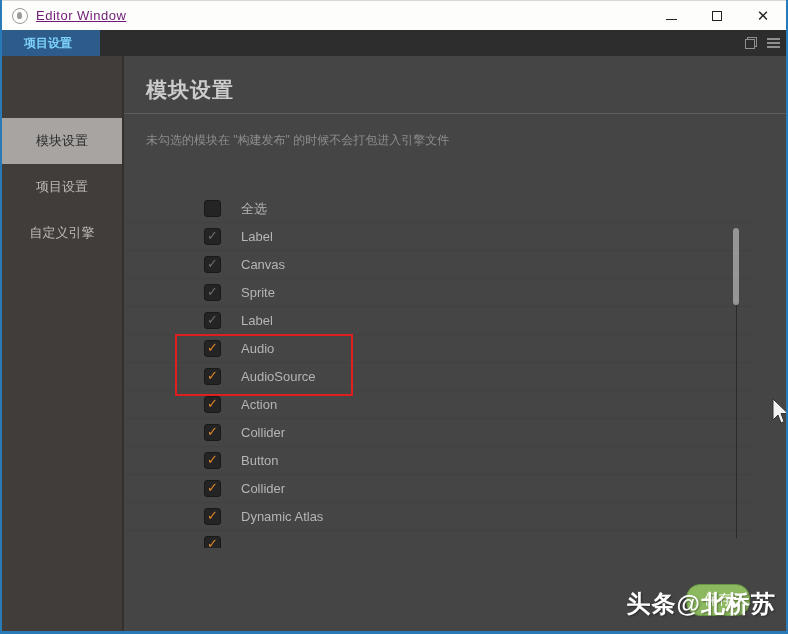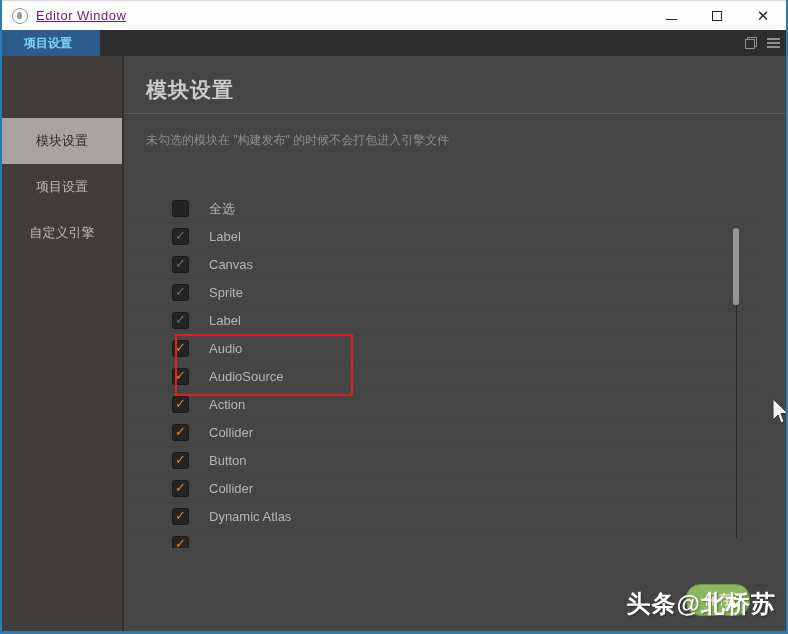--- a/index.html
+++ b/index.html
@@ -58,21 +58,21 @@
   .side-item.active { background: #a8a4a1; color: #2b2b2b; }
 
   
   .main { flex: 1; position: relative; background: #454545; overflow: hidden; }
   .main-title { position: absolute; left: 22px; top: 20px; font-size: 21px; font-weight: bold; color: #cccccc; letter-spacing: 1px; }
   .main-divider { position: absolute; left: 0; right: 0; top: 57px; height: 1px; background: #5c5c5c; }
   .main-desc { position: absolute; left: 22px; top: 71px; font-size: 12px; color: #8d8d8d; line-height: 26px; }
 
   
   .module-list { position: absolute; left: 0; top: 139px; right: 30px; height: 353px; overflow: hidden; }
-  .module-row { height: 28px; display: flex; align-items: center; padding-left: 48px;
+  .module-row { height: 28px; display: flex; align-items: center; padding-left: 80px;
                 border-bottom: 1px solid rgba(0,0,0,0.05); }
   .checkbox { width: 17px; height: 17px; background: #242424; border: 1px solid #191919;
               border-radius: 3px; display: flex; align-items: center; justify-content: center; flex-shrink: 0; }
   .check { font-size: 13px; font-weight: bold; line-height: 1; transform: translateY(-1px); }
   .module-row.checked .check { color: #e1882a; }
   .module-row.checked-disabled .check { color: #6f6f6f; }
   .module-row.unchecked .check { visibility: hidden; }
   .module-label { margin-left: 20px; font-size: 13px; color: #b5b5b5; }
 
   

